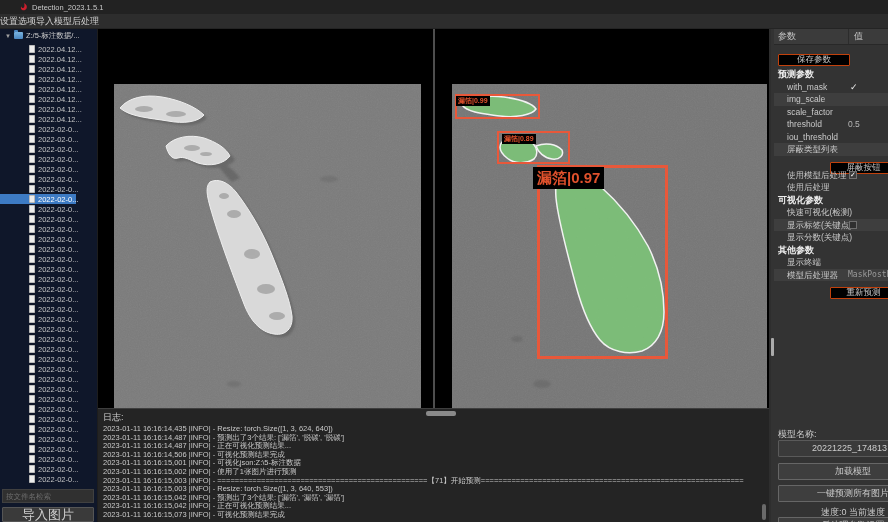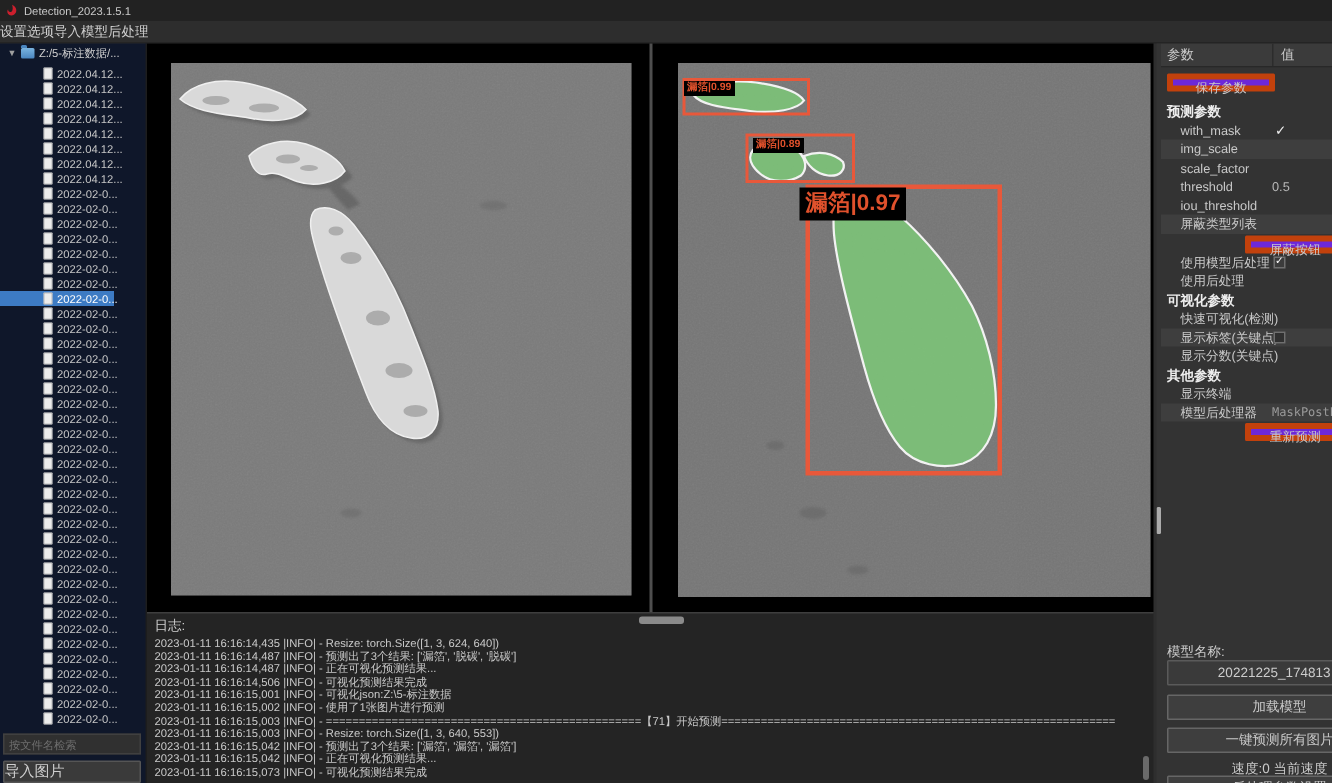--- a/index.html
+++ b/index.html
@@ -1,42 +1,42 @@
 <!DOCTYPE html>
 <html><head>
 <meta charset="utf-8">
 <style>
   html,body{margin:0;padding:0;}
   body{font-family:"Liberation Sans",sans-serif;background:#1a1a1a;}
   #app{position:relative;width:888px;height:522px;background:#2e2e2e;overflow:hidden;}
 
   
-  .titlebar{position:absolute;left:0;top:0;width:888px;height:14px;background:#222;display:flex;align-items:center;gap:4px;padding-left:4px;box-sizing:border-box;}
+  .titlebar{position:absolute;left:0;top:0;width:888px;height:14px;background:#222;display:flex;align-items:center;gap:4px;padding-left:20px;box-sizing:border-box;}
   .app-icon{width:8px;height:8px;flex:none;}
   .title-text{color:#c9c9c9;font-size:7.5px;}
   .menubar{position:absolute;left:0;top:14px;width:888px;height:15px;background:#2d2d2d;border-bottom:1px solid #242424;display:flex;align-items:center;box-sizing:border-box;}
   .menu-item{color:#cfcfcf;font-size:9px;padding:0 0;height:15px;line-height:15px;cursor:default;}
 
   
   .sidebar{position:absolute;left:0;top:29px;width:98px;height:493px;background:#0f172a;border-right:1px solid #1d1d1d;box-sizing:border-box;overflow:hidden;}
   .tree-root{height:13px;display:flex;align-items:center;gap:3px;padding-left:5px;color:#cfcfcf;font-size:7.5px;white-space:nowrap;}
   .tree-arrow{color:#a0a0a0;font-size:6px;}
   .folder-icon{width:9px;height:7px;background:linear-gradient(#7ab4e0,#4a86c0);border-radius:1px;flex:none;position:relative;}
   .folder-icon:before{content:"";position:absolute;left:0;top:-2px;width:4px;height:2px;background:#4a86c0;border-radius:1px 1px 0 0;}
   .tree-items{position:absolute;left:0;top:15px;width:76px;}
   .tree-item{height:10px;display:flex;align-items:center;gap:3px;padding-left:29px;font-size:7.5px;color:#c6c6c6;white-space:nowrap;cursor:default;}
   .tree-item.selected{background:#3d7bc4;color:#fff;}
   .file-icon{width:6px;height:8px;background:#ececec;border-radius:0.5px;flex:none;box-shadow:inset 0 0 0 0.5px #8a8a8a;}
   .search-input{position:absolute;left:2px;top:460px;width:92px;height:14px;background:#303030;border:1px solid #404040;color:#cfcfcf;font-size:7.5px;padding:0 3px;box-sizing:border-box;font-family:"Liberation Sans",sans-serif;}
   .search-input::placeholder{color:#6e6e6e;}
-  .import-btn{position:absolute;left:2px;top:478px;width:92px;height:15px;background:#3a3a3a;border:1px solid #555;color:#cfcfcf;font-size:10px;text-align:left;line-height:13px;box-sizing:border-box;border-radius:1px;cursor:default;}
+  .import-btn{position:absolute;left:2px;top:478px;width:92px;height:15px;background:#3a3a3a;border:1px solid #555;color:#cfcfcf;font-size:13px;text-align:center;line-height:13px;box-sizing:border-box;border-radius:1px;cursor:default;}
 
   
   .center{position:absolute;left:98px;top:29px;width:671px;height:379px;background:#000;}
-  .img-panel{position:absolute;overflow:hidden;}
+  .img-panel{position:absolute;overflow:hidden;margin-top:42px;}
   .img-left{left:16px;top:13px;width:307px;height:355px;background:#7b7b7b;}
   .img-right{left:354px;top:13px;width:315px;height:356px;background:#767676;}
   .panel-divider{position:absolute;left:335px;top:0;width:2px;height:379px;background:#4e4e4e;}
   .img-panel svg{position:absolute;left:0;top:0;}
 
   .det-box{position:absolute;border:2px solid #e8583a;box-sizing:border-box;}
   .det-box.big{border-width:3px;}
   .det-label{position:absolute;background:#000;color:#e0512c;font-weight:bold;white-space:nowrap;}
   .det-label.small{font-size:7px;padding:1px 2px;line-height:8px;}
   .det-label.big{font-size:15px;padding:2px 4px;line-height:18px;}
@@ -49,21 +49,21 @@
   .log-vthumb{position:absolute;right:3px;top:95px;width:4px;height:16px;background:#6a6a6a;border-radius:2px;}
 
   
   .rpanel{position:absolute;left:771px;top:29px;width:117px;height:493px;background:#333;overflow:hidden;}
   .rpanel-inner{position:absolute;left:3px;top:0;width:160px;}
   .params-scroll-thumb{position:absolute;left:0;top:309px;width:3px;height:18px;background:#ababab;border-radius:1px;}
   .rheader{height:15px;background:#3b3b3b;border-bottom:1px solid #282828;position:relative;font-size:9px;color:#cccccc;line-height:15px;}
   .rheader .col-param{position:absolute;left:4px;}
   .rheader .col-value{position:absolute;left:74px;padding-left:5px;border-left:1px solid #2c2c2c;height:15px;}
   .save-row{padding:3px 0 2px 4px;}
-  .pbtn{background:#6d28d9;border:4px solid #c2410c;color:#c9c9c9;font-size:8.5px;border-radius:1px;height:12px;line-height:10px;text-align:center;display:inline-block;box-sizing:border-box;cursor:default;font-family:Liberation Serif, serif;}
+  .pbtn{background:#000000;border:1px solid #c2410c;color:#c9c9c9;font-size:8.5px;border-radius:1px;height:12px;line-height:10px;text-align:center;display:inline-block;box-sizing:border-box;cursor:default;font-family:Liberation Mono, monospace;}
   .save-row .pbtn{width:72px;}
   .param-section{height:12.5px;line-height:12.5px;font-size:9px;font-weight:bold;color:#ededed;padding-left:4px;}
   .param-row{height:12.5px;line-height:12.5px;font-size:8.5px;color:#c9c9c9;padding-left:13px;position:relative;width:160px;box-sizing:border-box;white-space:nowrap;}
   .param-row.hl{background:#3e3e3e;}
   .p-value{position:absolute;left:74px;top:0;color:#b8b8b8;}
   .p-value.mono{font-family:"DejaVu Sans Mono",monospace;font-size:8px;color:#9a9a9a;}
   .p-check{position:absolute;left:76px;top:0;color:#ececec;font-size:9px;}
   .p-box{position:absolute;left:75px;top:2px;width:8px;height:8px;background:#303030;border:1px solid #6f6f6f;box-sizing:border-box;color:#fff;font-size:7px;line-height:6px;text-align:center;}
   .p-box.checked{background:#3c3c3c;}
   .param-btnrow{height:13px;padding-left:16px;}

